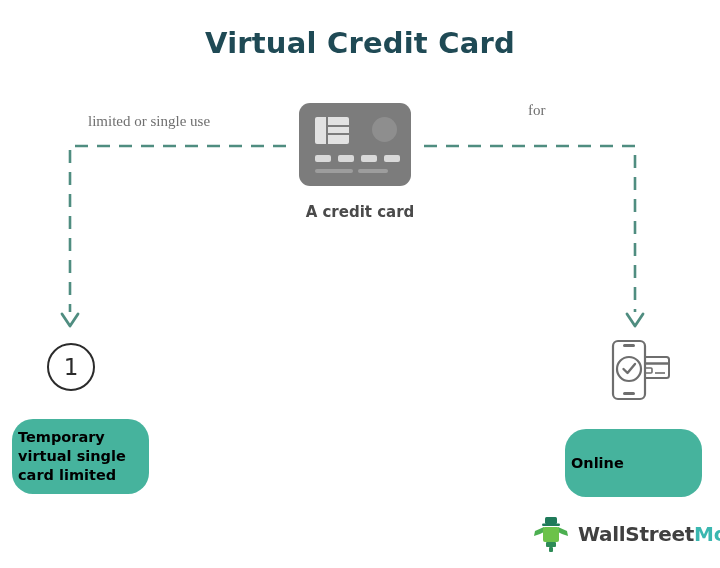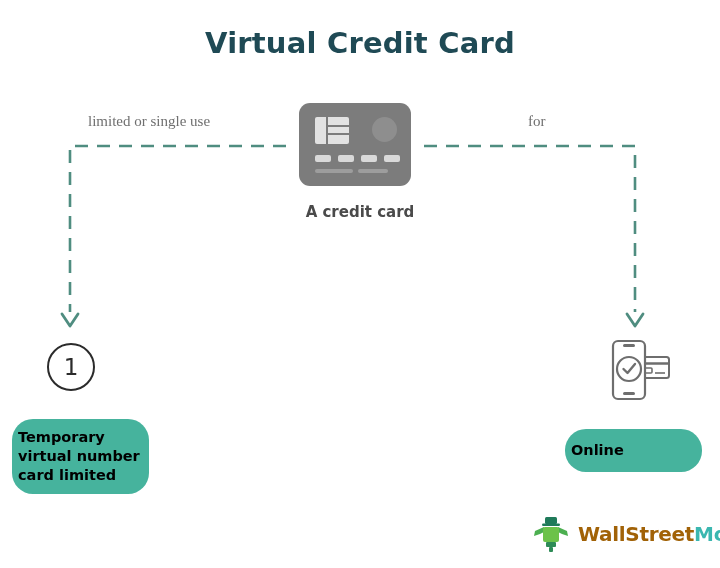--- a/index.html
+++ b/index.html
@@ -48,21 +48,21 @@
 
   
   .branch-label {
     position: absolute;
     font-size: 15px;
     color: #6f6f6f;
     font-family: Liberation Serif, serif;
     white-space: nowrap;
   }
   .branch-label.left  { left: 88px;  top: 113px; }
-  .branch-label.right { left: 528px; top: 113px; text-align: center; }
+  .branch-label.right { left: 528px; top: 102px; text-align: center; }
 
   
   .card-graphic {
     position: absolute;
     left: 299px;
     top: 103px;
     width: 112px;
     height: 83px;
     background: #7c7c7c;
     border-radius: 11px;
@@ -185,21 +185,21 @@
     left: 12px;
     top: 419px;
     width: 137px;
     height: 75px;
     padding: 0 6px;
   }
   .outcome-box.right {
     left: 565px;
     top: 429px;
     width: 137px;
-    height: 43px;
+    height: 68px;
     padding: 0 6px;
   }
 
   
   .phone-icon {
     position: absolute;
     left: 607px;
     top: 337px;
     width: 66px;
     height: 66px;
@@ -221,21 +221,21 @@
     height: 40px;
     flex: none;
   }
   .logo-text {
     font-size: 20px;
     font-weight: bold;
     letter-spacing: -0.3px;
     font-family: "DejaVu Sans", sans-serif;
     white-space: nowrap;
   }
-  .logo-text .wall { color: #a16207; }
+  .logo-text .wall { color: #404040; }
   .logo-text .mojo { color: #3bb7b0; }
 </style>
 </head>
 <body>
 
 <div class="canvas">
 
   <div class="title">Virtual Credit Card</div>
 
   <svg class="connectors" viewBox="0 0 720 568" xmlns="http://www.w3.org/2000/svg">
@@ -265,21 +265,21 @@
       <span></span>
         <span></span>
     </div>
   </div>
   <div class="card-caption">A credit card</div>
 
   <div class="step-badge">1</div>
 
   <div class="outcome-box left">
     <span>Temporary</span>
-    <span>virtual number</span>
+    <span>virtual single</span>
     <span>card limited</span>
   </div>
 
   <svg class="phone-icon" viewBox="0 0 66 66" xmlns="http://www.w3.org/2000/svg">
 
     <rect x="34" y="20" width="28" height="21" rx="2.5" fill="#ffffff" stroke="#6e6e6e" stroke-width="2"></rect>
     <line x1="34" y1="26.5" x2="62" y2="26.5" stroke="#6e6e6e" stroke-width="2.5"></line>
     <rect x="38" y="31" width="7" height="5" rx="1" fill="none" stroke="#6e6e6e" stroke-width="1.6"></rect>
     <line x1="48" y1="36" x2="58" y2="36" stroke="#6e6e6e" stroke-width="1.6"></line>
 

